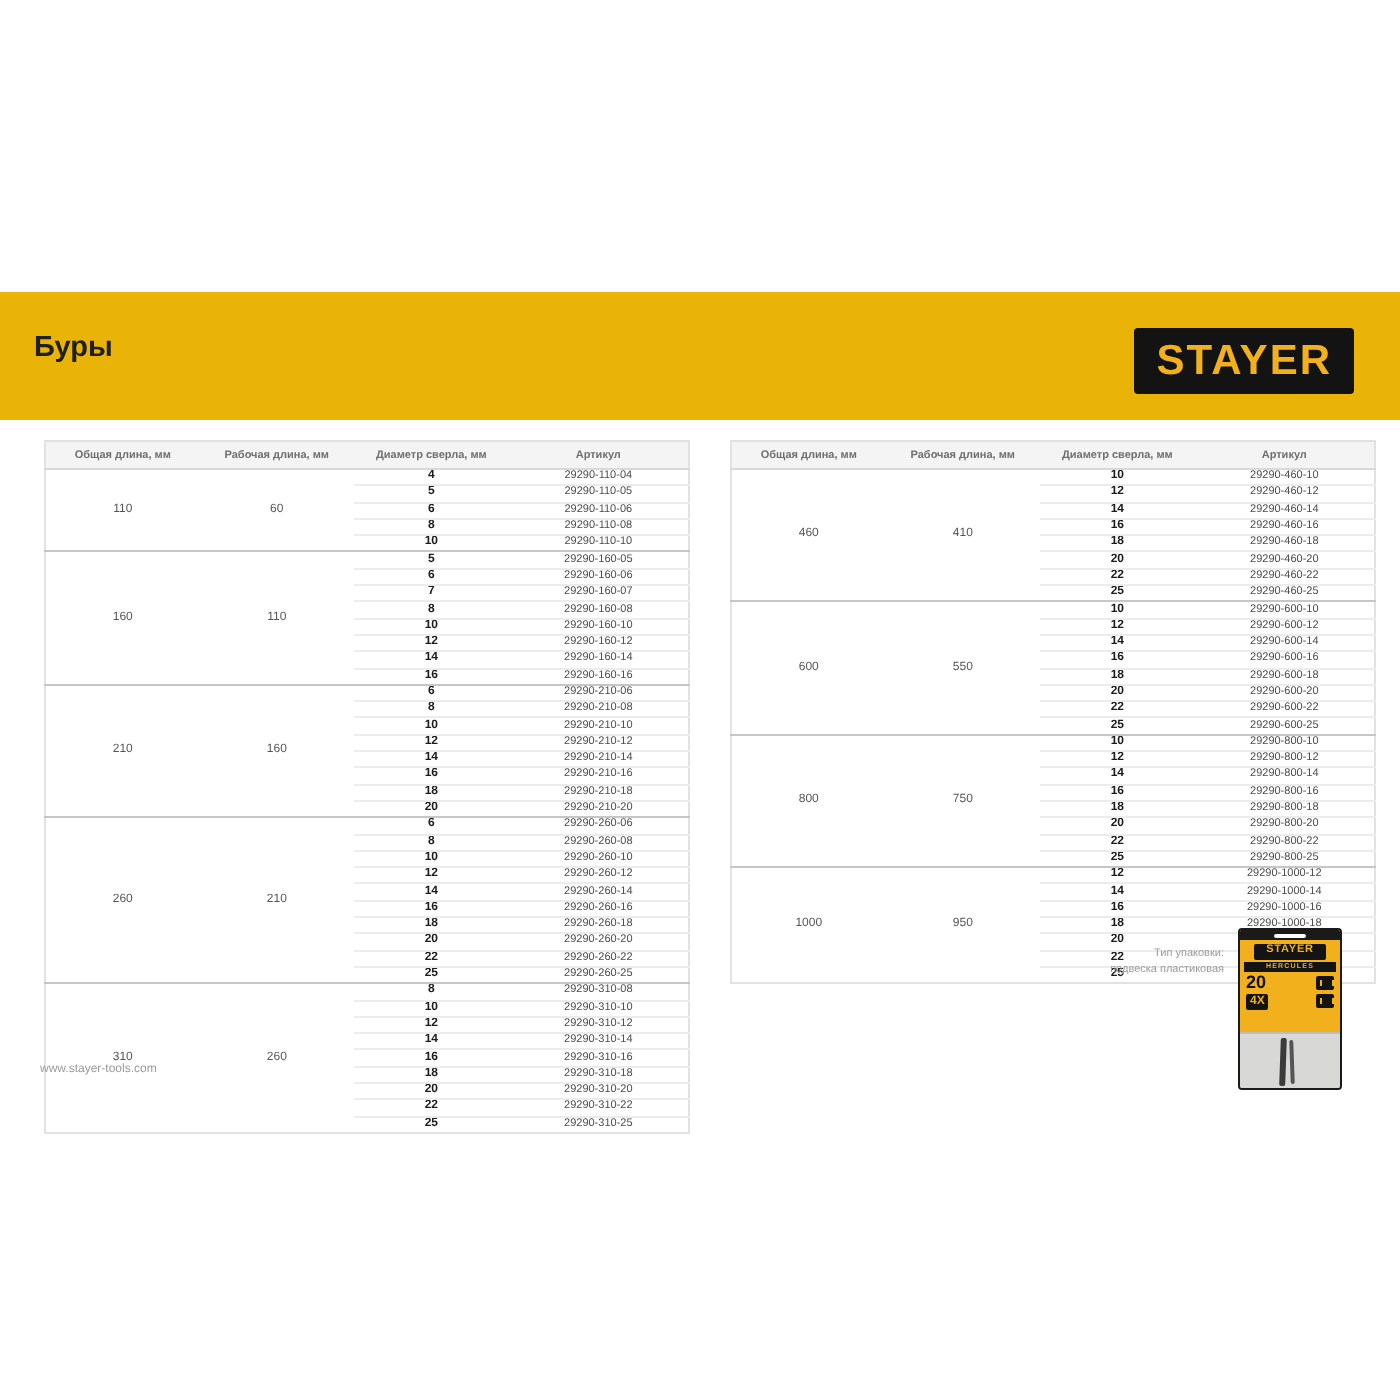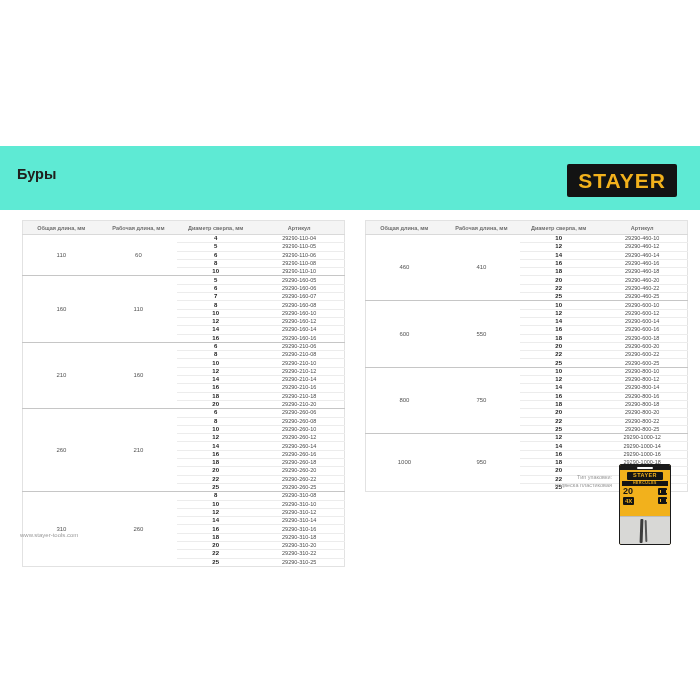--- a/index.html
+++ b/index.html
@@ -1,21 +1,21 @@
 <!DOCTYPE html>
 <html><head>
 <meta charset="utf-8">
 <style>
   html,body{margin:0;padding:0;}
   body{
     width:700px;height:700px;position:relative;background:#ffffff;
     font-family:"Liberation Sans", sans-serif;overflow:hidden;
   }
   
-  .band{position:absolute;left:0;top:146px;width:700px;height:64px;background:#5eead4;}
+  .band{position:absolute;left:0;top:146px;width:700px;height:64px;background:#eab308;}
   .band-title{position:absolute;left:17px;top:20px;font-size:14.5px;font-weight:bold;color:#20201e;}
   .band-logo{
     position:absolute;right:23px;top:18px;height:33px;display:flex;align-items:center;
     background:#131313;color:#f2b11c;padding:0 11px;font-size:21px;font-weight:900;
     letter-spacing:1px;border-radius:2px;
   }
   
   .tbl-wrap{position:absolute;top:220px;}
   .tbl-left{left:22px;width:323px;}
   .tbl-right{left:365px;width:323px;}

